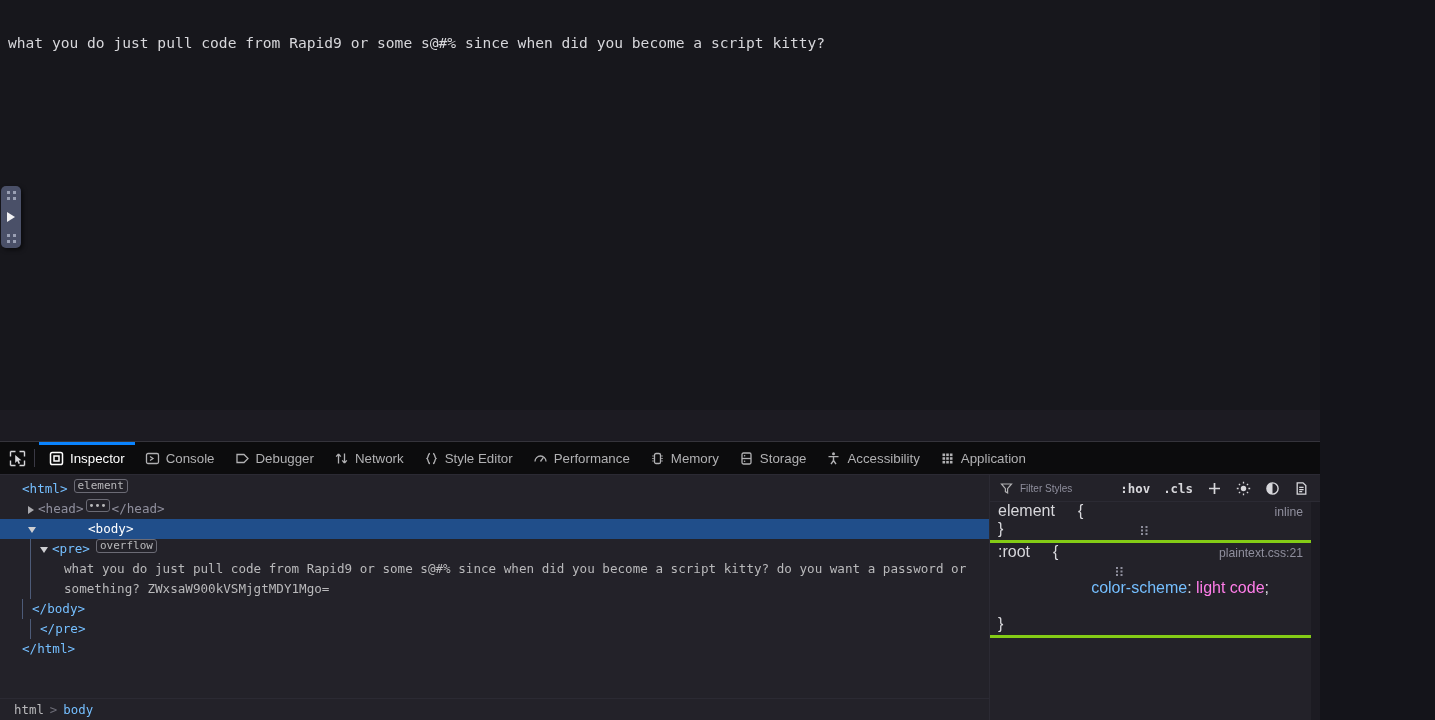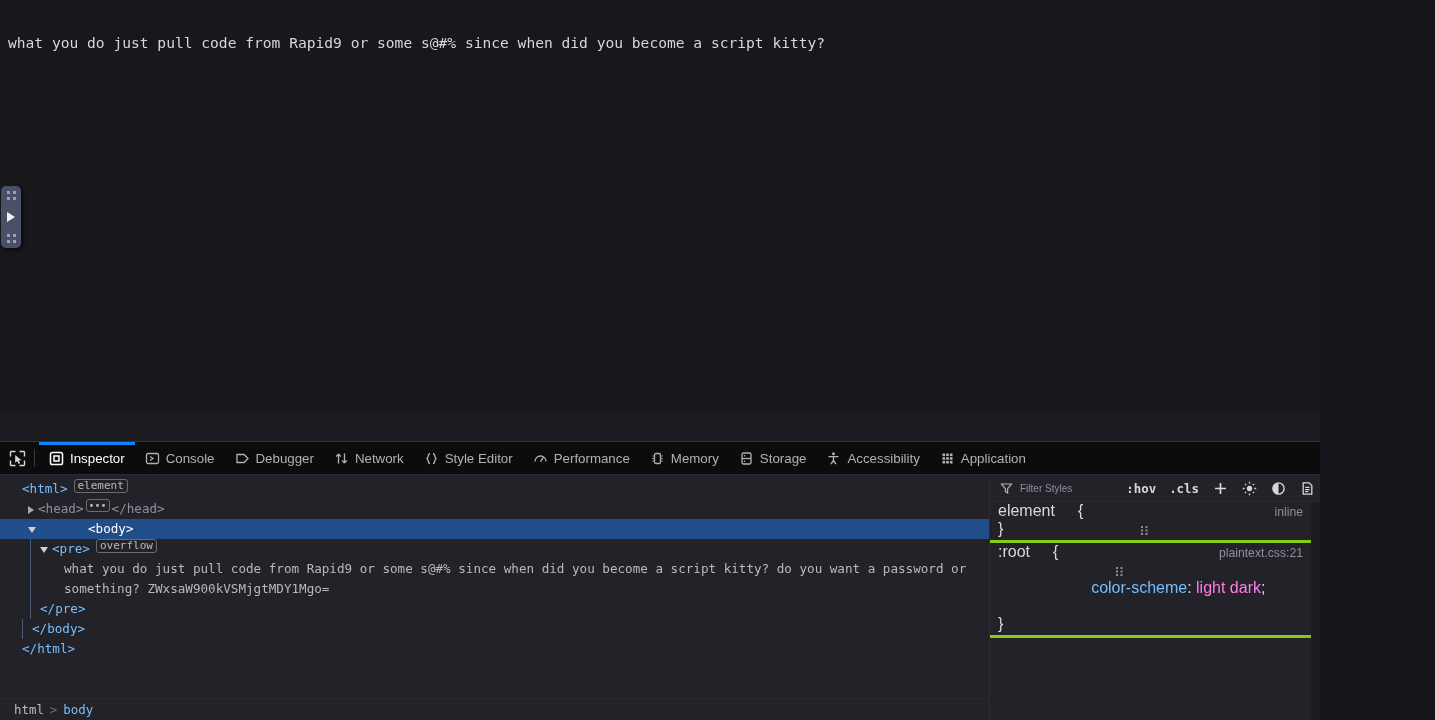--- a/index.html
+++ b/index.html
@@ -260,21 +260,21 @@
     background: #232229;
     display: flex; align-items: center;
     border-bottom: 1px solid #2b2a33;
     flex: 0 0 27px;
   }
   .filter-left {
     flex: 1; display: flex; align-items: center; gap: 7px;
     padding-left: 10px; min-width: 0;
   }
   .filter-placeholder { color: #8f8f9d; font-size: 10px; }
-  .filter-right { display: flex; align-items: center; gap: 3px; }
+  .filter-right { display: flex; align-items: center; gap: 3px; padding-right: 6px; }
   .pseudo-btn {
     color: #d7d7db; font-size: 12.4px; font-weight: bold;
     padding: 1px 5px;
     font-family: "DejaVu Sans Mono", monospace;
   }
   .rule {
     border-bottom: 3px solid #84cc16;
     padding: 0 8px 2px 8px;
     position: relative;
   }
@@ -488,26 +488,26 @@
           </div>
 
           <div class="node" style="padding-left:30px;">
             <span class="guide"></span><span class="twisty open"></span><span class="tag">&lt;pre&gt;</span><span class="badge">overflow</span>
           </div>
 
           <div class="node" style="padding-left:30px;">
             <span class="guide"></span><span style="width:24px;flex:0 0 24px;"></span><span class="textnode">what you do just pull code from Rapid9 or some s@#% since when did you become a script kitty? do you want a password or something? ZWxsaW900kVSMjgtMDY1Mgo=</span>
           </div>
 
+          <div class="node" style="padding-left:22px;">
+            <span class="guide"></span><span class="tag">&lt;/body&gt;</span>
+          </div>
+
           <div class="node" style="padding-left:30px;">
             <span class="guide"></span><span class="tag">&lt;/pre&gt;</span>
-          </div>
-
-          <div class="node" style="padding-left:22px;">
-            <span class="guide"></span><span class="tag">&lt;/body&gt;</span>
           </div>
 
           <div class="node" style="padding-left:22px;">
             <span class="tag">&lt;/html&gt;</span>
           </div>
         </div>
 
         <div class="breadcrumb">
           <span class="crumb">html</span>
           <span class="crumb-sep">&gt;</span>
@@ -593,21 +593,21 @@
                         <rect x="4.5" y="3.5" width="2" height="2"></rect>
                       <rect x="0" y="7" width="2" height="2"></rect>
                         <rect x="4.5" y="7" width="2" height="2"></rect>
                     </g>
                   </svg>
                 </span>
                 <span class="brace">{</span>
                 <span class="rule-src">plaintext.css:21</span>
               </div>
               <div class="decl">
-                <span class="prop">color-scheme</span><span class="brace">: </span><span class="val">light dark</span><span class="brace">;</span>
+                <span class="prop">color-scheme</span><span class="brace">: </span><span class="val">light code</span><span class="brace">;</span>
               </div>
               <div class="brace">}</div>
             </div>
 
           </div>
           <div class="rscroll"></div>
         </div>
 
       </div>
     </div>

